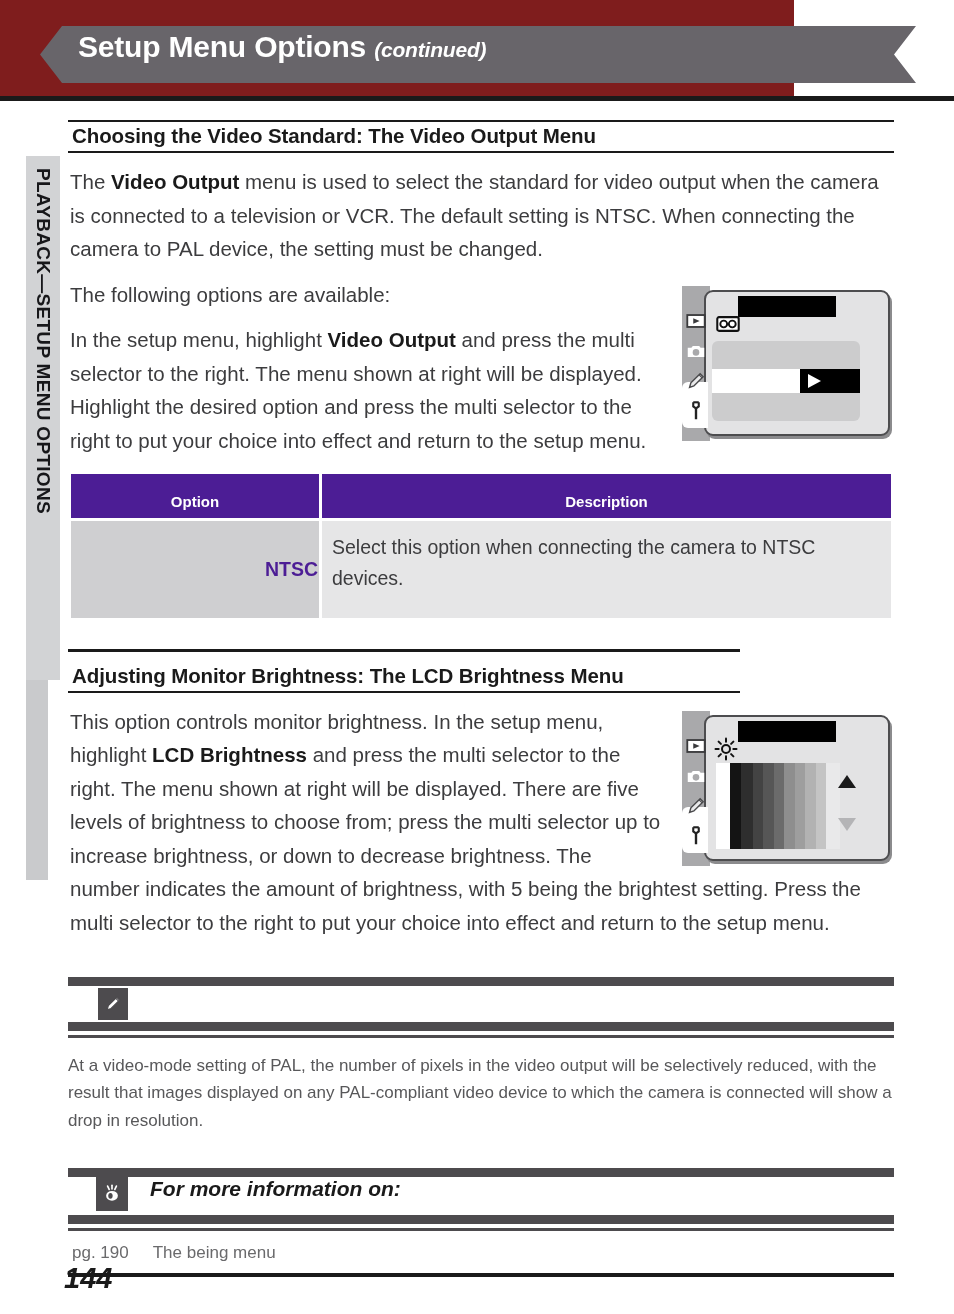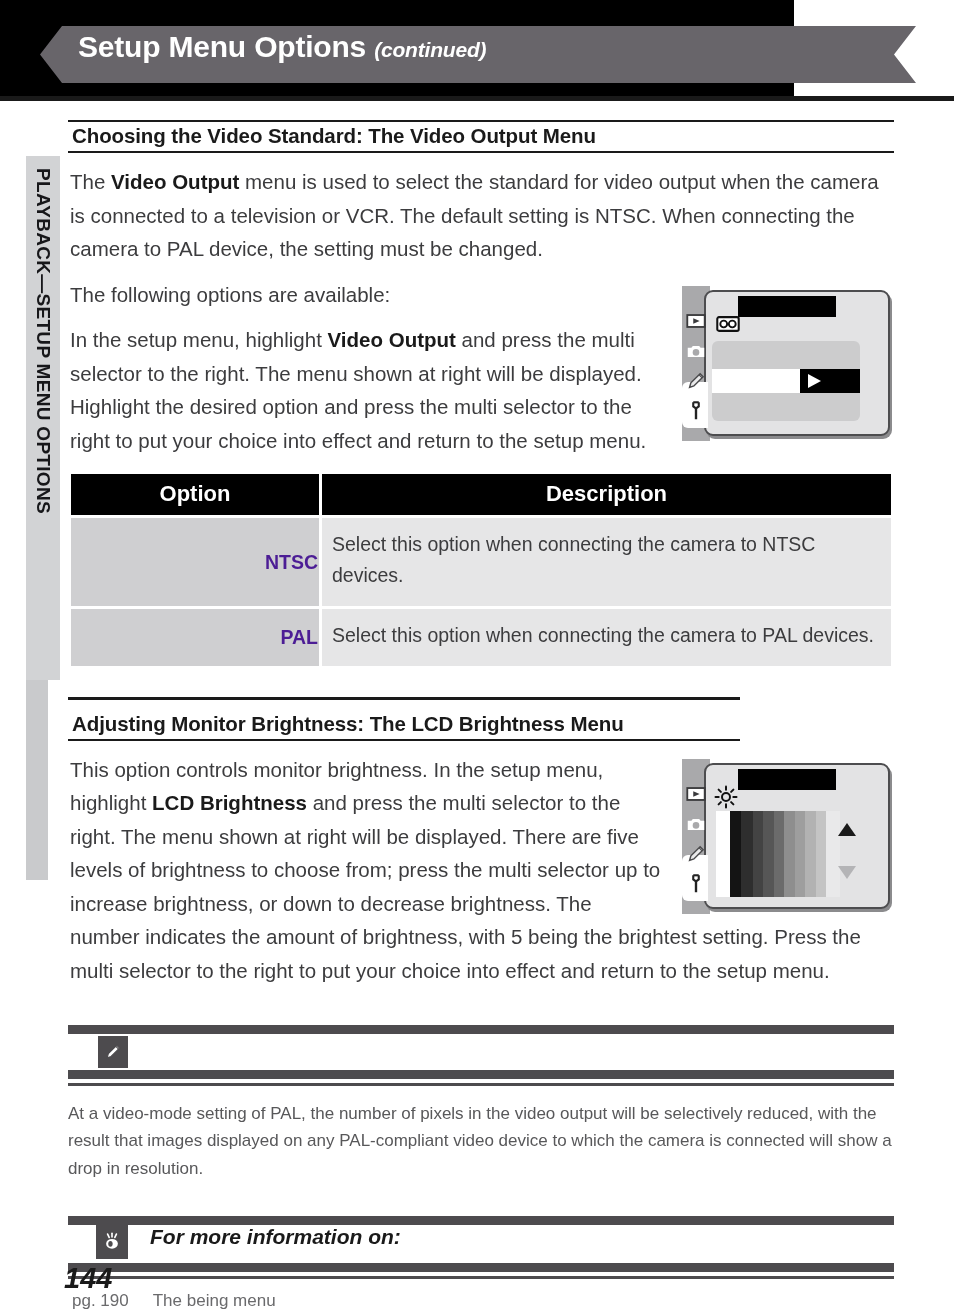--- a/index.html
+++ b/index.html
@@ -15,21 +15,21 @@
     overflow: hidden;
     color: #231f20;
   }
 
   
   .header-zone {
     position: absolute;
     left: 0; top: 0;
     width: 794px;
     height: 96px;
-    background: #000000;
+    background: #7f1d1d;
   }
   .header-banner {
     position: absolute;
     left: 40px; top: 26px;
     width: 876px;
     height: 57px;
     background: #68656a;
     clip-path: polygon(22px 0, 876px 0, 876px 0, 854px 28.5px, 876px 57px, 22px 57px, 0 28.5px);
   }
   .header-title {
@@ -258,41 +258,41 @@
 
   
   table.opt {
     border-collapse: separate;
     border-spacing: 3px;
     width: 826px;
     margin-top: 14px;
     table-layout: fixed;
   }
   table.opt th {
-    background: #000000;
+    background: #4c1d95;
     color: #ffffff;
-    font-size: 22px;
-    font-weight: bold;
-    padding: 7px 0 8px 0;
+    font-size: 15px;
+    font-weight: bold;
+    padding: 19px 0 8px 0;
     text-align: center;
   }
   table.opt td.opt-name {
     background: #cfcfd1;
     font-size: 19.5px;
     font-weight: bold;
     color: #4c1d95;
     text-align: right;
     vertical-align: middle;
   }
   table.opt td.opt-desc {
     background: #e6e6e7;
     font-size: 19.5px;
     font-weight: 300;
     color: #3c3c3e;
-    padding: 11px 8px 15px 10px;
+    padding: 11px 8px 24px 10px;
     line-height: 31px;
     vertical-align: top;
   }
   .col-opt { width: 248px; }
 
   
   .note-wrap { margin-top: 38px; width: 826px; }
   .bar-dark { height: 9px; background: #4d4b4e; }
   .note-iconrow {
     position: relative;
@@ -439,24 +439,20 @@
     <thead>
       <tr>
         <th>Option</th>
         <th>Description</th>
       </tr>
     </thead>
     <tbody>
       <tr>
         <td class="opt-name">NTSC</td>
         <td class="opt-desc">Select this option when connecting the camera to NTSC devices.</td>
-      </tr>
-      <tr>
-        <td class="opt-name">PAL</td>
-        <td class="opt-desc">Select this option when connecting the camera to PAL devices.</td>
       </tr>
     </tbody>
   </table>
 
   <div style="margin-top:28px">
     <div class="sec2-top-rule"></div>
     <div class="section-head narrow" style="border-top:none;">Adjusting Monitor Brightness: The LCD Brightness Menu</div>
 
     <div class="clearfix">
 

